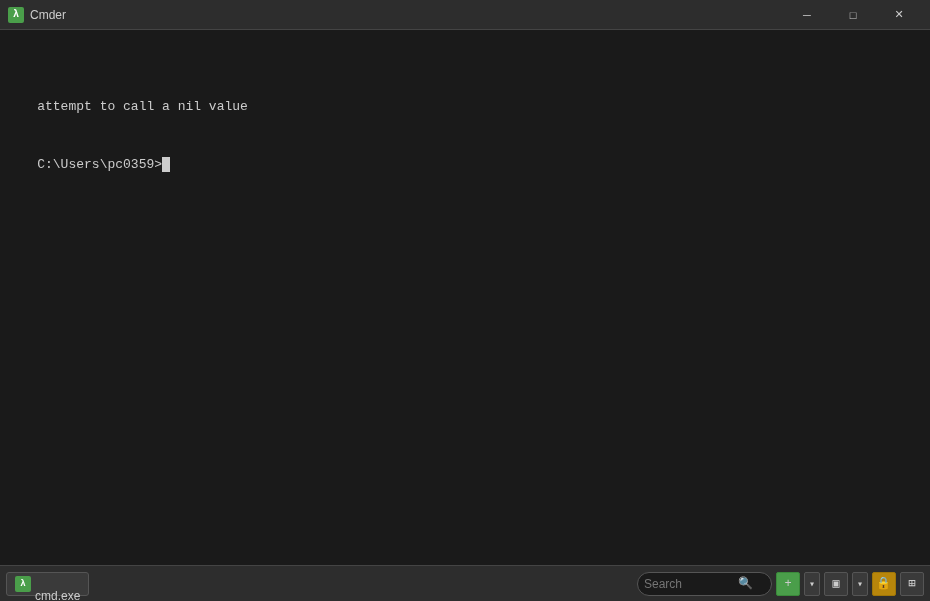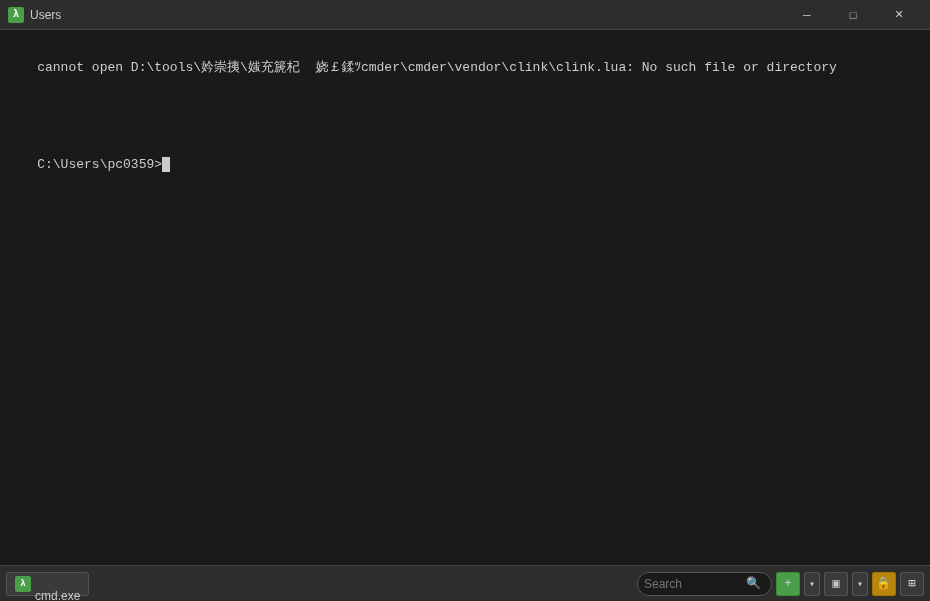--- a/index.html
+++ b/index.html
@@ -151,21 +151,21 @@
       flex: 1;
     }
 
     .search-box {
       display: flex;
       align-items: center;
       background: #1a1a1a;
       border: 1px solid #555;
       height: 24px;
       padding: 0 6px;
-      gap: 12px;
+      gap: 4px;
       border-radius: 12px;
       width: 135px;
     }
 
     .search-input {
       background: transparent;
       border: none;
       outline: none;
       color: #888;
       font-size: 12px;
@@ -218,33 +218,33 @@
     }
   </style>
 </head>
 <body>
 
 <div class="title-bar">
   <div class="title-bar-left">
     <div class="title-bar-icon">
       <span>λ</span>
     </div>
-    <span class="title-bar-title">Users</span>
+    <span class="title-bar-title">Cmder</span>
   </div>
   <div class="title-bar-controls">
     <button class="title-bar-btn">─</button>
     <button class="title-bar-btn">□</button>
     <button class="title-bar-btn close">✕</button>
   </div>
 </div>
 
 <div class="terminal-area">
   <div class="terminal-text">
-    <span id="line1">cannot open D:\tools\妗崇挗\媸充篪杞  娆￡鍒ﾂcmder\cmder\vendor\clink\clink.lua: No such file or directory</span>
     <br>
+    <span id="line2">attempt to call a nil value</span>
     <br>
     <span id="line3">C:\Users\pc0359&gt;</span><span class="terminal-cursor"></span>
   </div>
 </div>
 
 <div class="status-bar">
   <div class="tab-item">
     <div class="tab-icon">
       <span>λ</span>
     </div>

